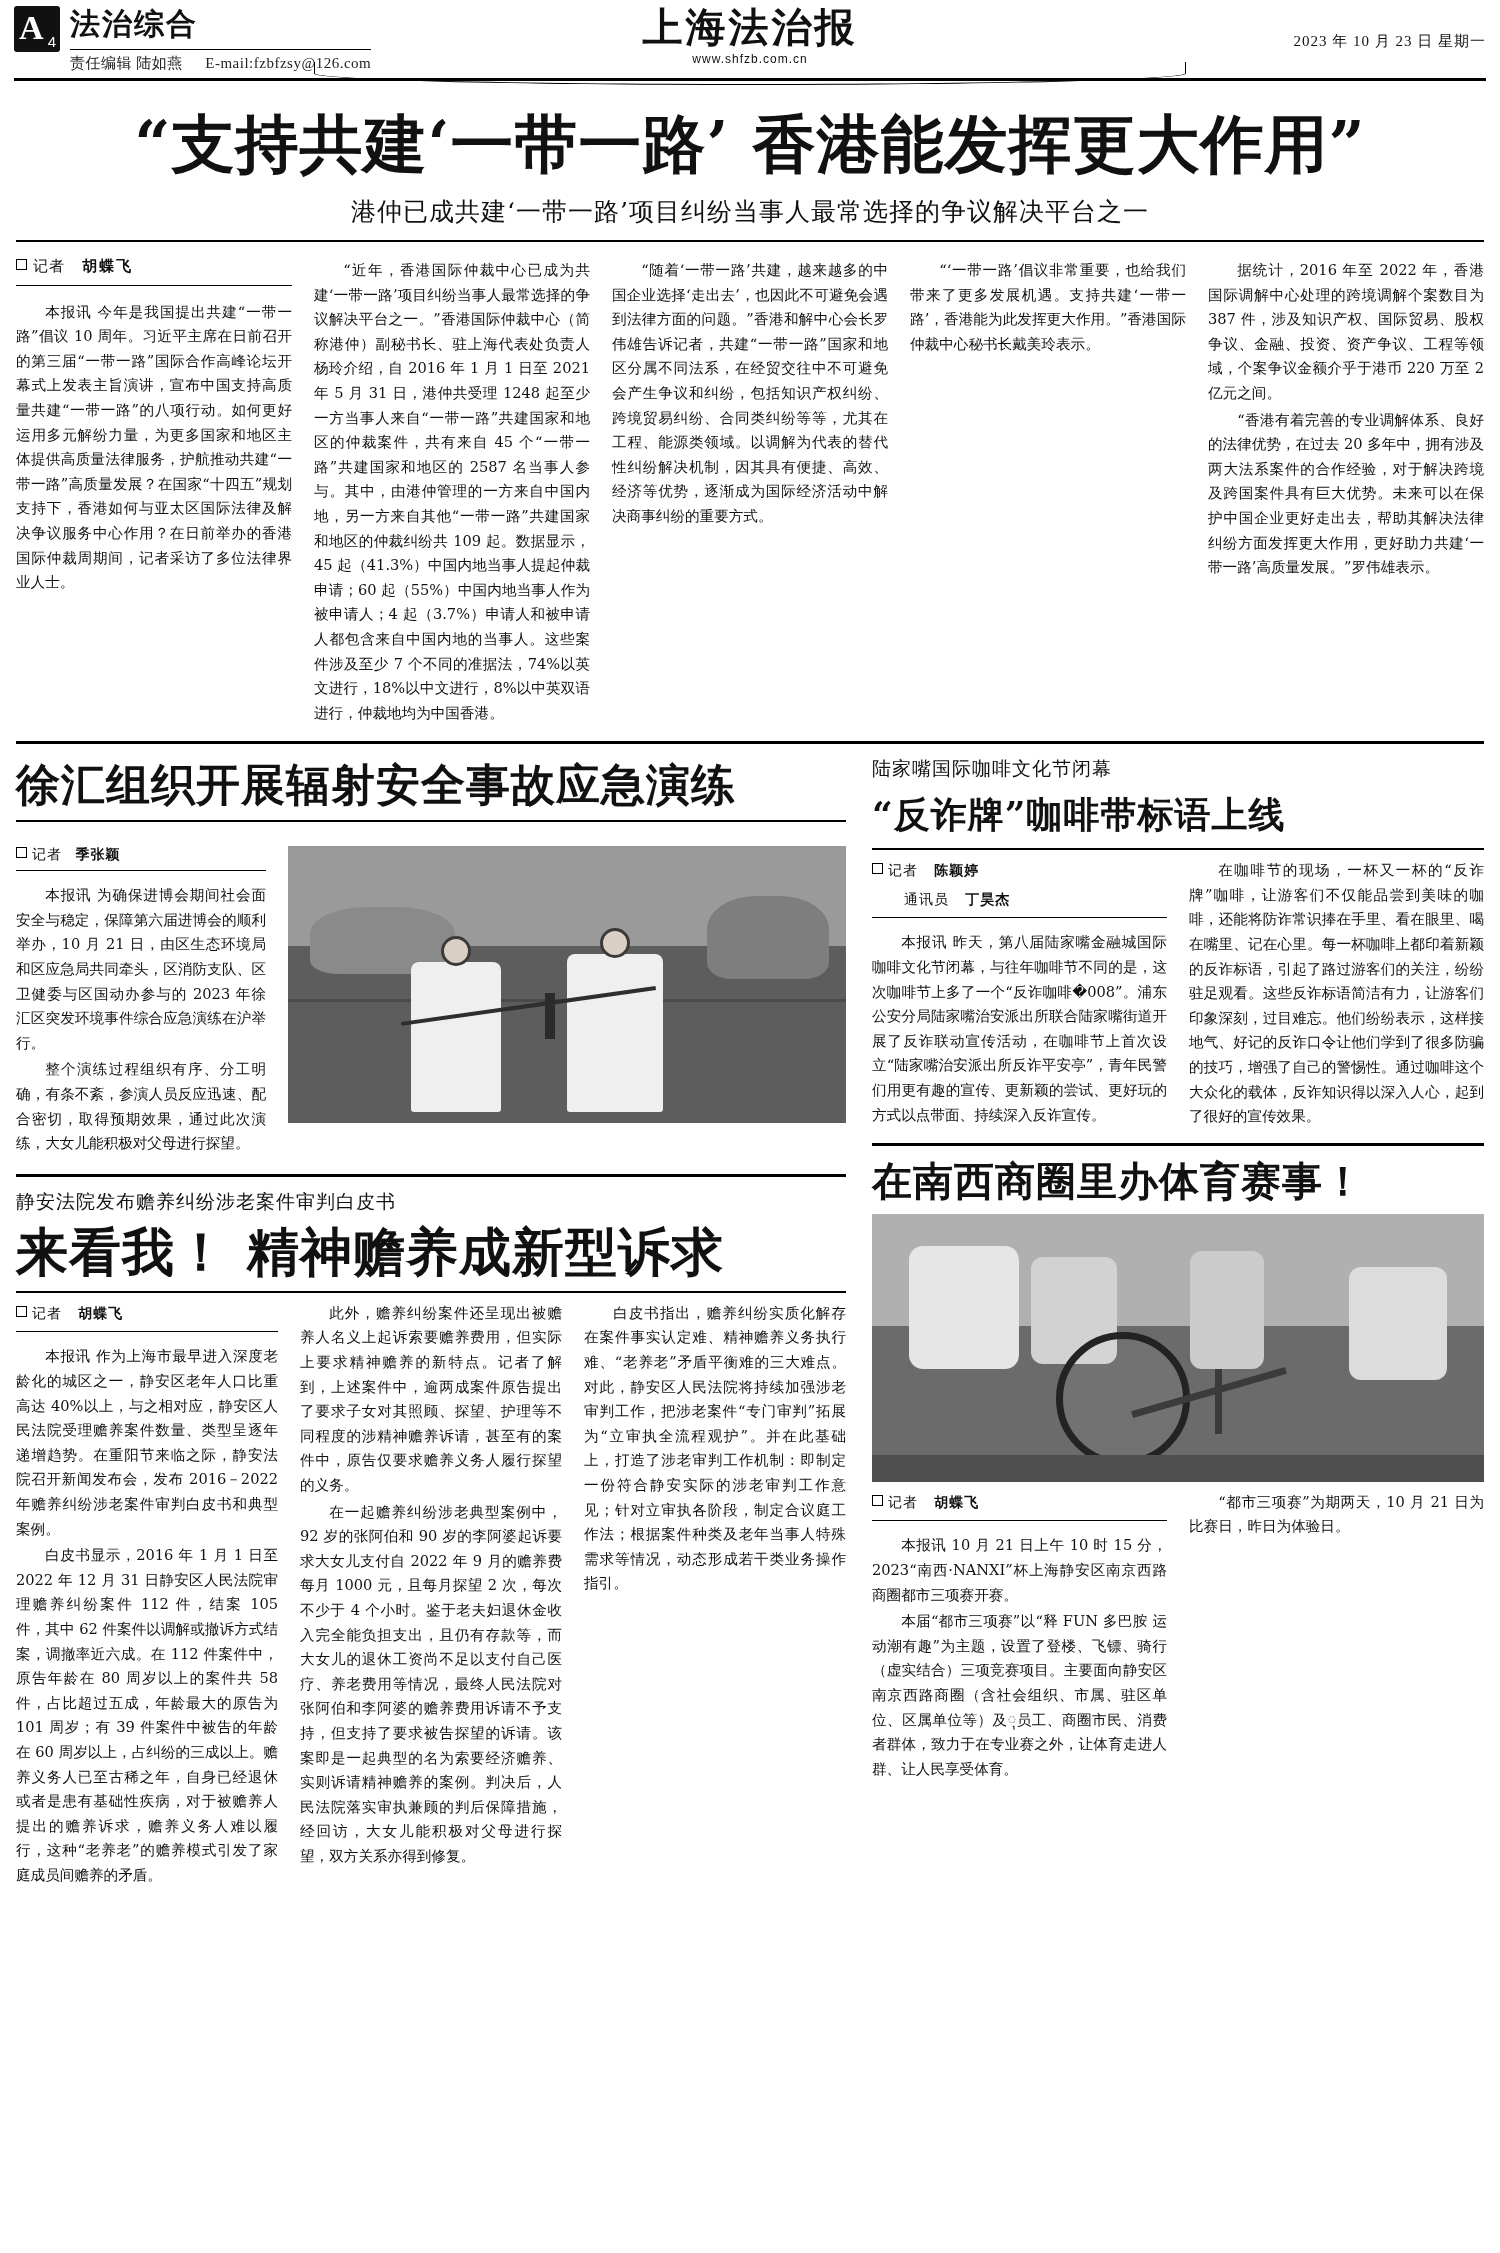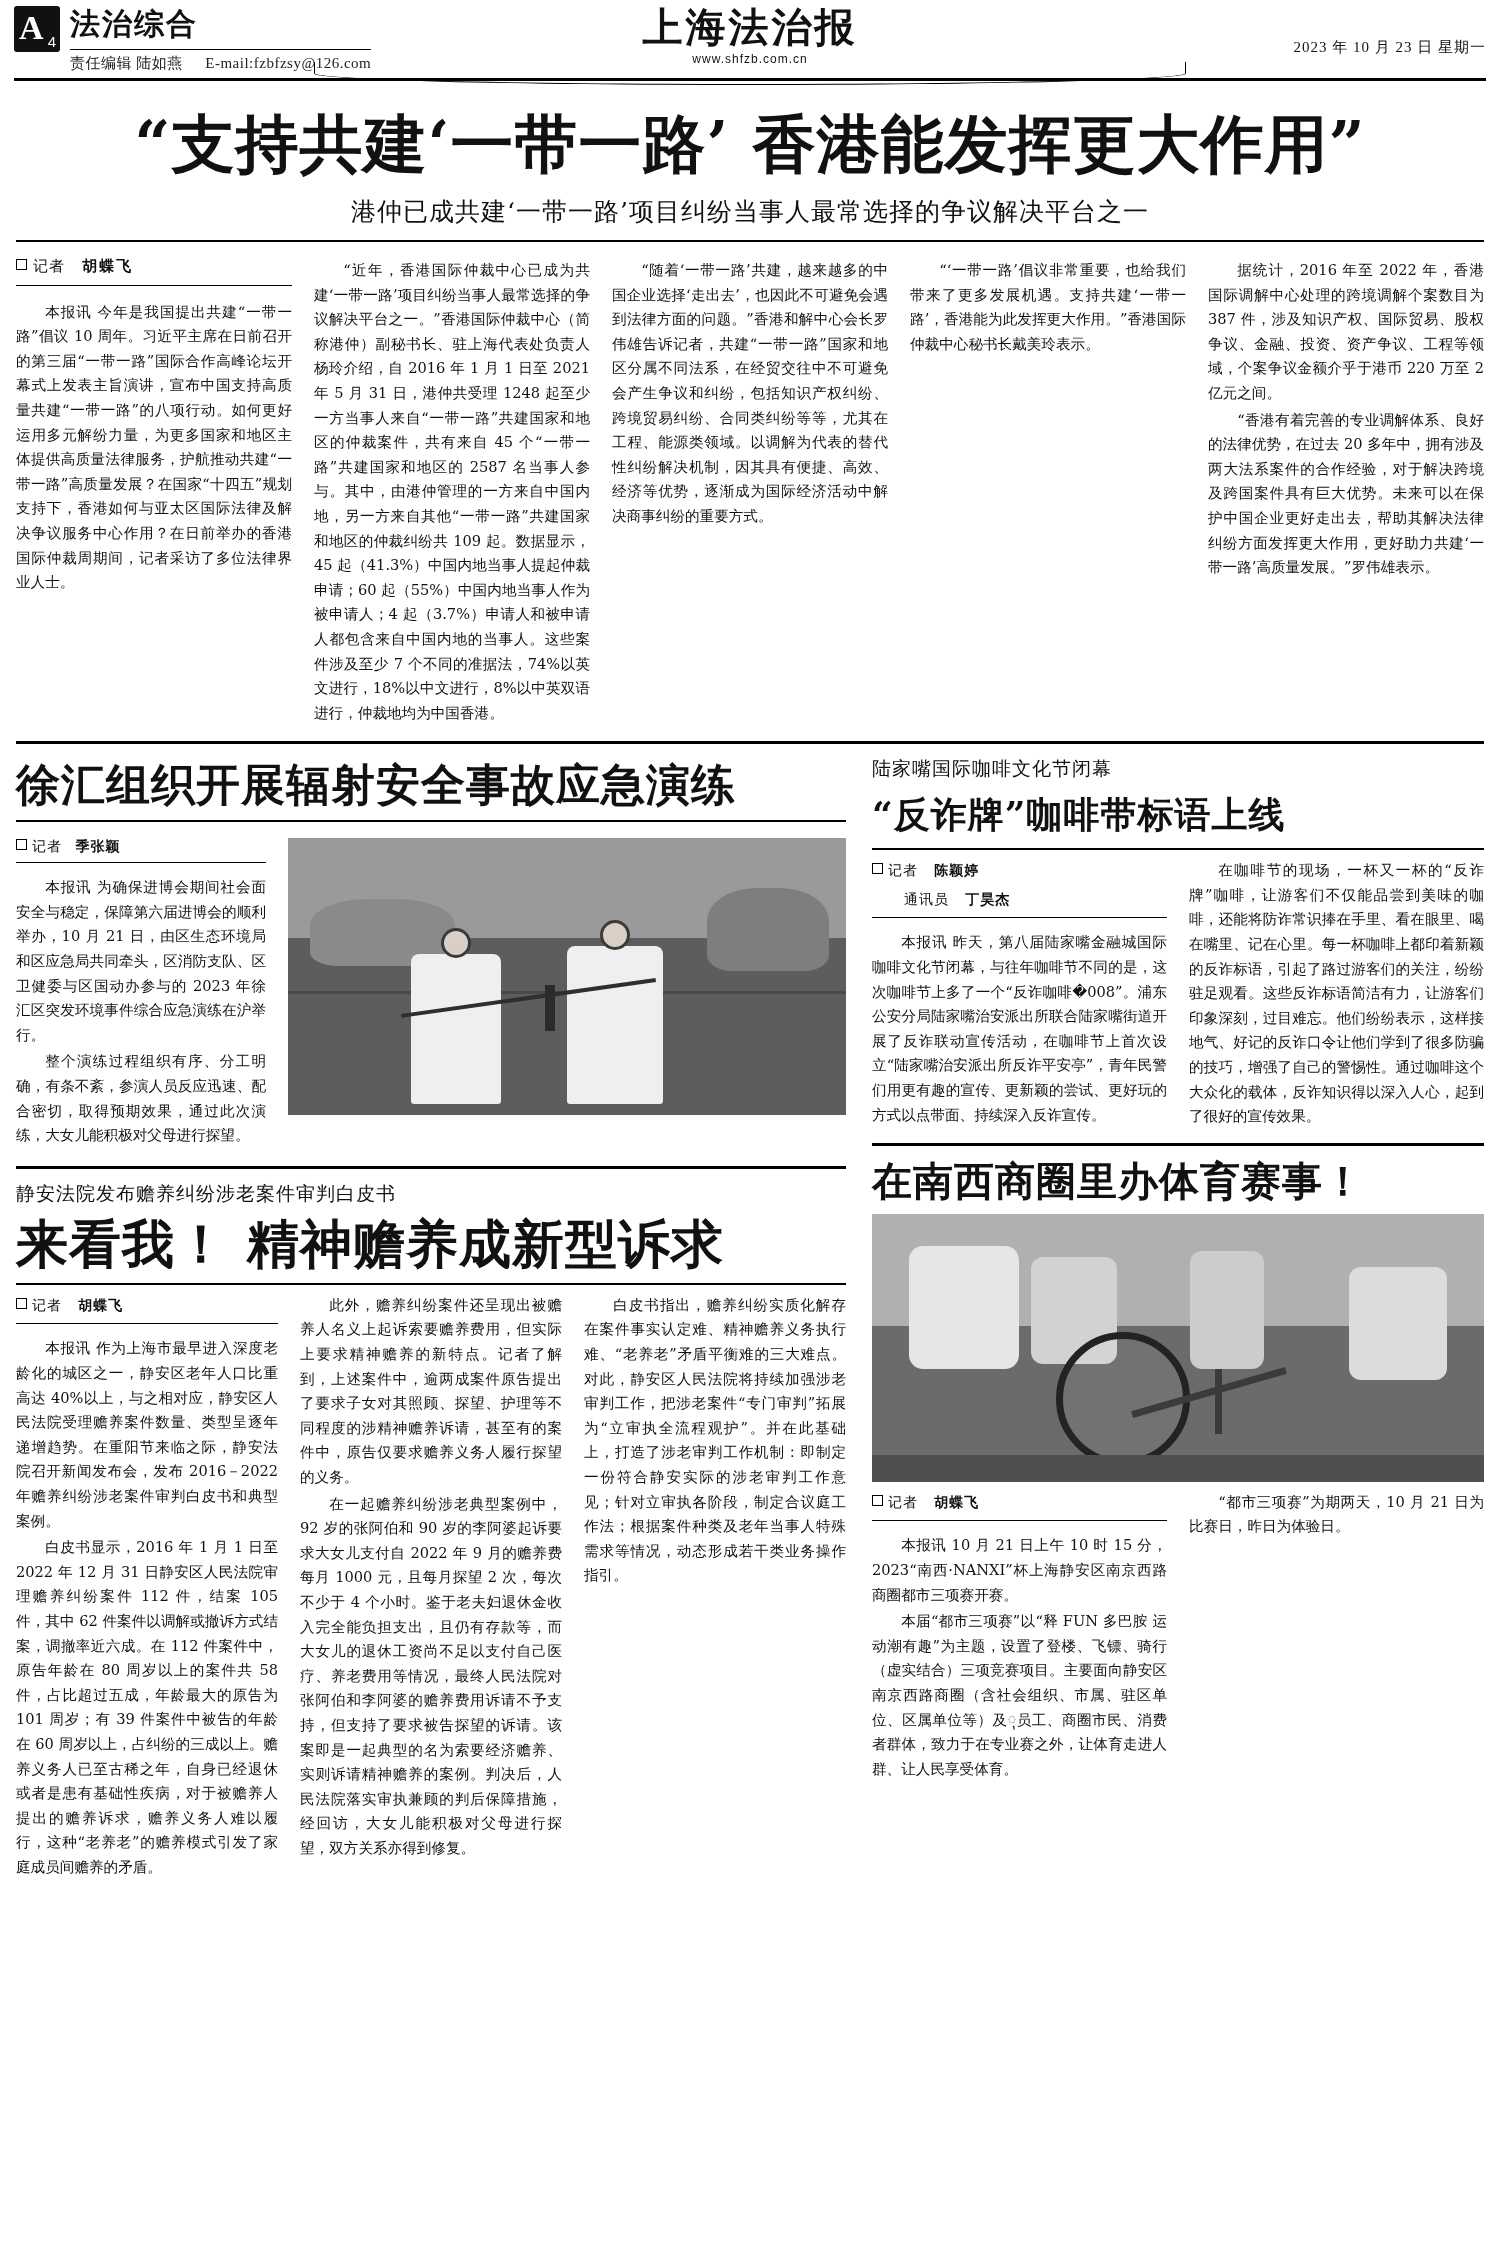--- a/index.html
+++ b/index.html
@@ -93,21 +93,21 @@
   }
   .mh-url {
     font-size: 12px;
     font-family: "Liberation Sans", sans-serif;
     letter-spacing: 1px;
     margin-top: 2px;
   }
   .mh-right {
     position: absolute;
     right: 0;
-    top: 32px;
+    top: 26px;
     font-size: 15px;
     letter-spacing: 1px;
   }
   .mh-swoop {
     position: absolute;
     left: 300px;
     right: 300px;
     bottom: -7px;
     height: 22px;
     border-left: 1px solid #000;
@@ -370,21 +370,21 @@
   </div>
 
   <div class="divider-strong"></div>
 
   <div class="mid">
 
     <div class="mid-left">
       <div class="sec-h2">徐汇组织开展辐射安全事故应急演练</div>
       <div class="sec-rule"></div>
 
-      <div style="display:flex; gap:22px; margin-top:16px;">
+      <div style="display:flex; gap:22px; margin-top:24px;">
         <div style="width:250px;">
           <div class="byline-small">
             <span class="box"></span><span>记者</span>&nbsp;&nbsp;&nbsp;<b>季张颖</b>
           </div>
           <div style="border-bottom:1.5px solid #000; margin-top:6px;"></div>
           <div class="colN" style="margin-top:12px;">
             <p>本报讯 为确保进博会期间社会面安全与稳定，保障第六届进博会的顺利举办，10 月 21 日，由区生态环境局和区应急局共同牵头，区消防支队、区卫健委与区国动办参与的 2023 年徐汇区突发环境事件综合应急演练在沪举行。</p>
             <p>整个演练过程组织有序、分工明确，有条不紊，参演人员反应迅速、配合密切，取得预期效果，通过此次演练，大女儿能积极对父母进行探望。</p>
           </div>
         </div>

